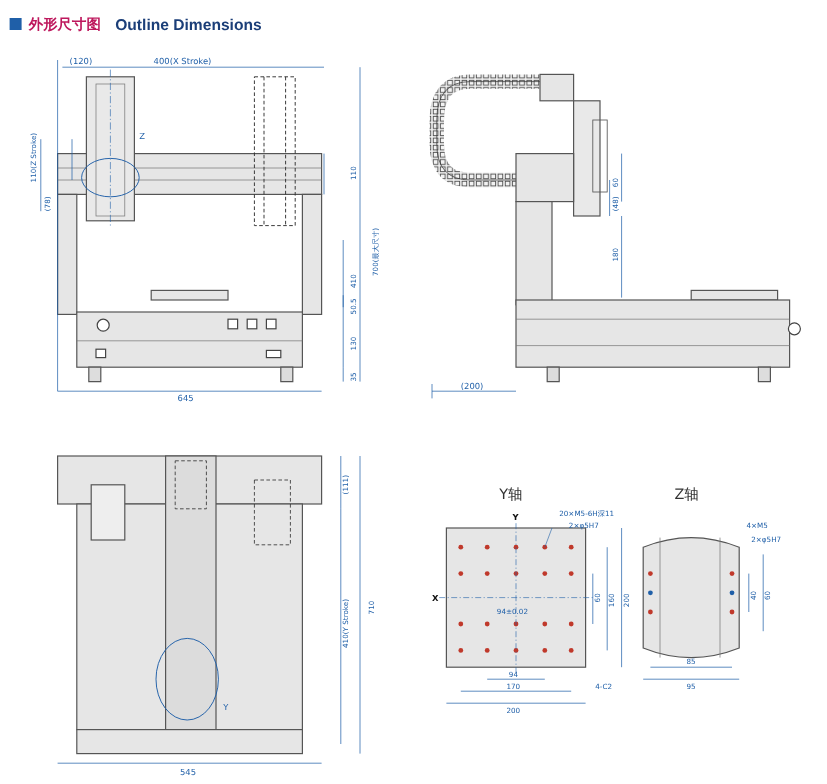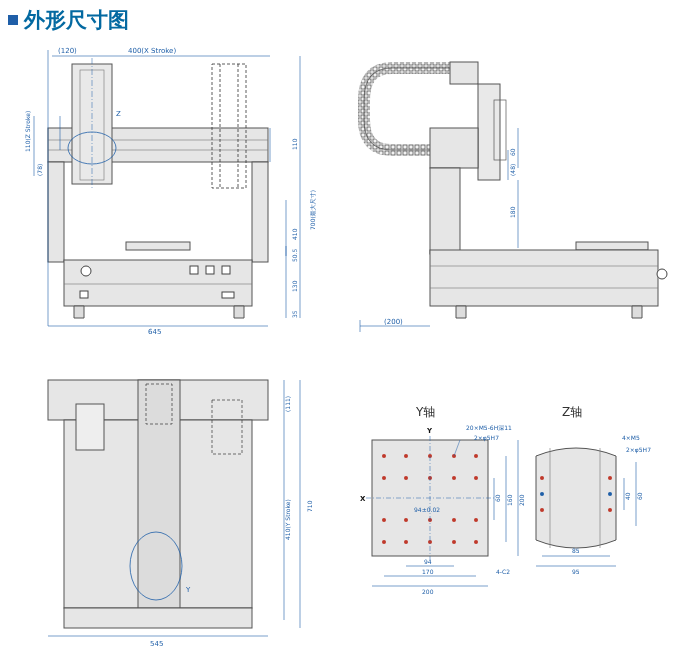--- a/index.html
+++ b/index.html
@@ -1,33 +1,34 @@
 <!DOCTYPE html>
 <html><head>
 <meta charset="utf-8">
 <style>
   html,body{margin:0;padding:0;background:#ffffff;}
   body{width:689px;height:653px;position:relative;overflow:hidden;font-family:"DejaVu Sans",sans-serif;}
   .hdr{position:absolute;left:8px;top:8px;height:24px;display:flex;align-items:center;gap:6px;}
   .hdr .sq{width:10px;height:10px;background:#1f5fa8;display:inline-block;}
-  .hdr .cn{font-size:21px;color:#0369a1;font-weight:bold;}
+  .hdr .cn{font-size:12px;color:#be185d;font-weight:bold;}
   .hdr .en{font-size:13px;color:#1b3e78;font-weight:bold;font-family:"Liberation Sans",sans-serif;margin-left:6px;}
   svg{position:absolute;left:0;top:0;}
   svg text{font-family:"DejaVu Sans",sans-serif;}
   .dim{fill:#1f5fa8;font-size:7px;}
   .dimS{fill:#1f5fa8;font-size:6px;}
   .lbl{fill:#333;font-size:12px;}
   .ax{fill:#111;font-size:7px;font-weight:bold;}
 </style>
 </head>
 <body>
 
 <div class="hdr">
   <span class="sq"></span>
   <span class="cn">外形尺寸图</span>
+  <span class="en">Outline Dimensions</span>
 </div>
 
 <svg width="689" height="653" viewBox="0 0 689 653">
   <defs>
     <pattern id="chain" width="6" height="6" patternUnits="userSpaceOnUse">
       <rect width="6" height="6" fill="#f2f2f2"></rect>
       <rect x="1" y="1" width="4" height="4" fill="none" stroke="#444" stroke-width="0.7"></rect>
     </pattern>
   </defs>
 

